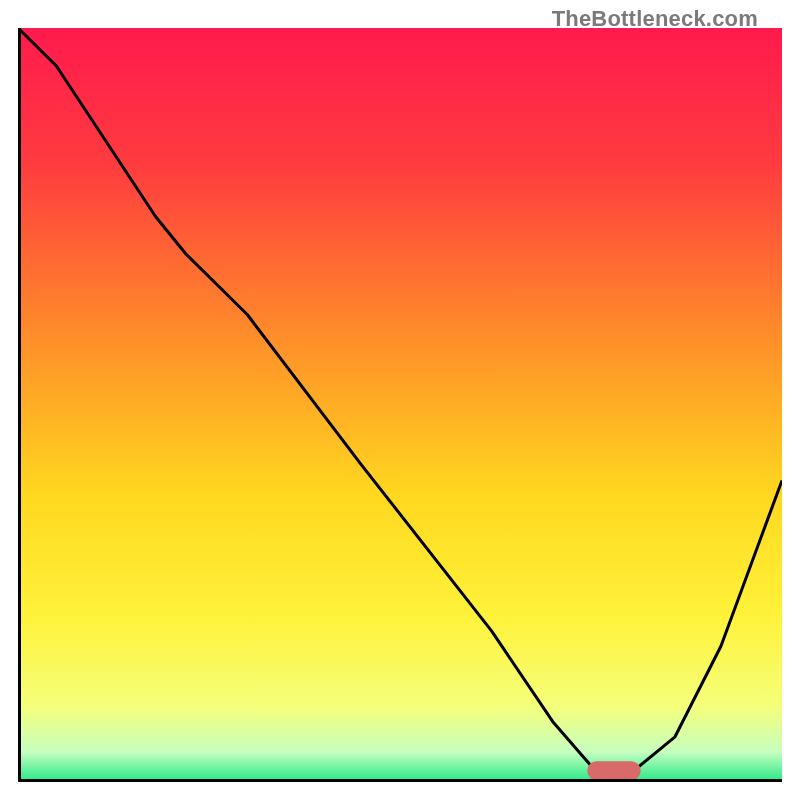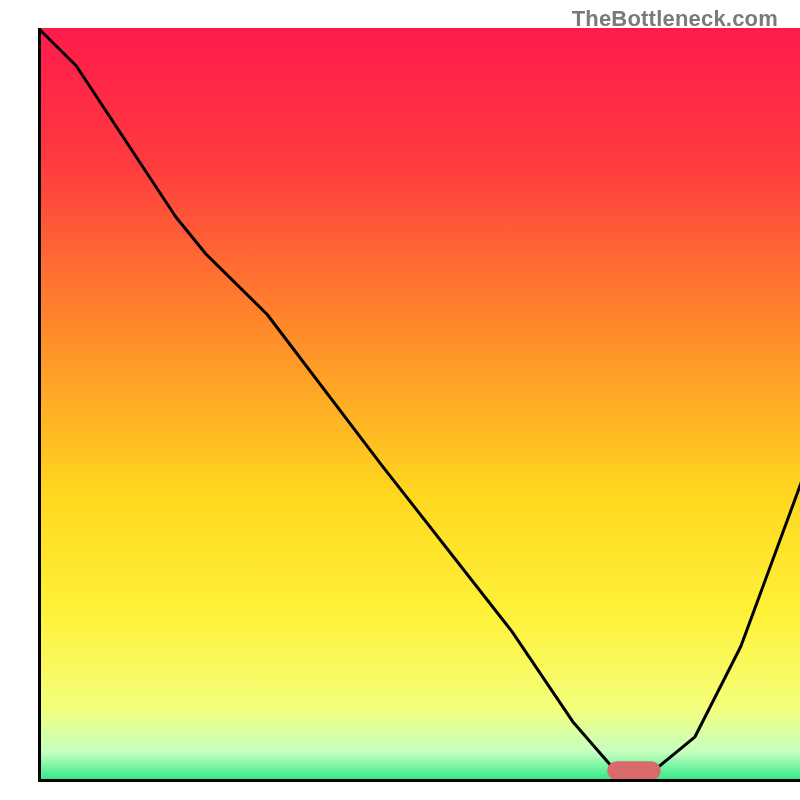--- a/index.html
+++ b/index.html
@@ -7,21 +7,20 @@
     padding: 0;
     width: 800px;
     height: 800px;
     overflow: hidden;
   }
   .container {
     position: relative;
     width: 772px;
     height: 800px;
     background: #ffffff;
-    margin-left: 20px;
   }
   .watermark {
     position: absolute;
     top: 6px;
     right: 14px;
     font-family: Arial, sans-serif;
     font-size: 22px;
     font-weight: bold;
     color: #7a7a7a;
     letter-spacing: 0.2px;

